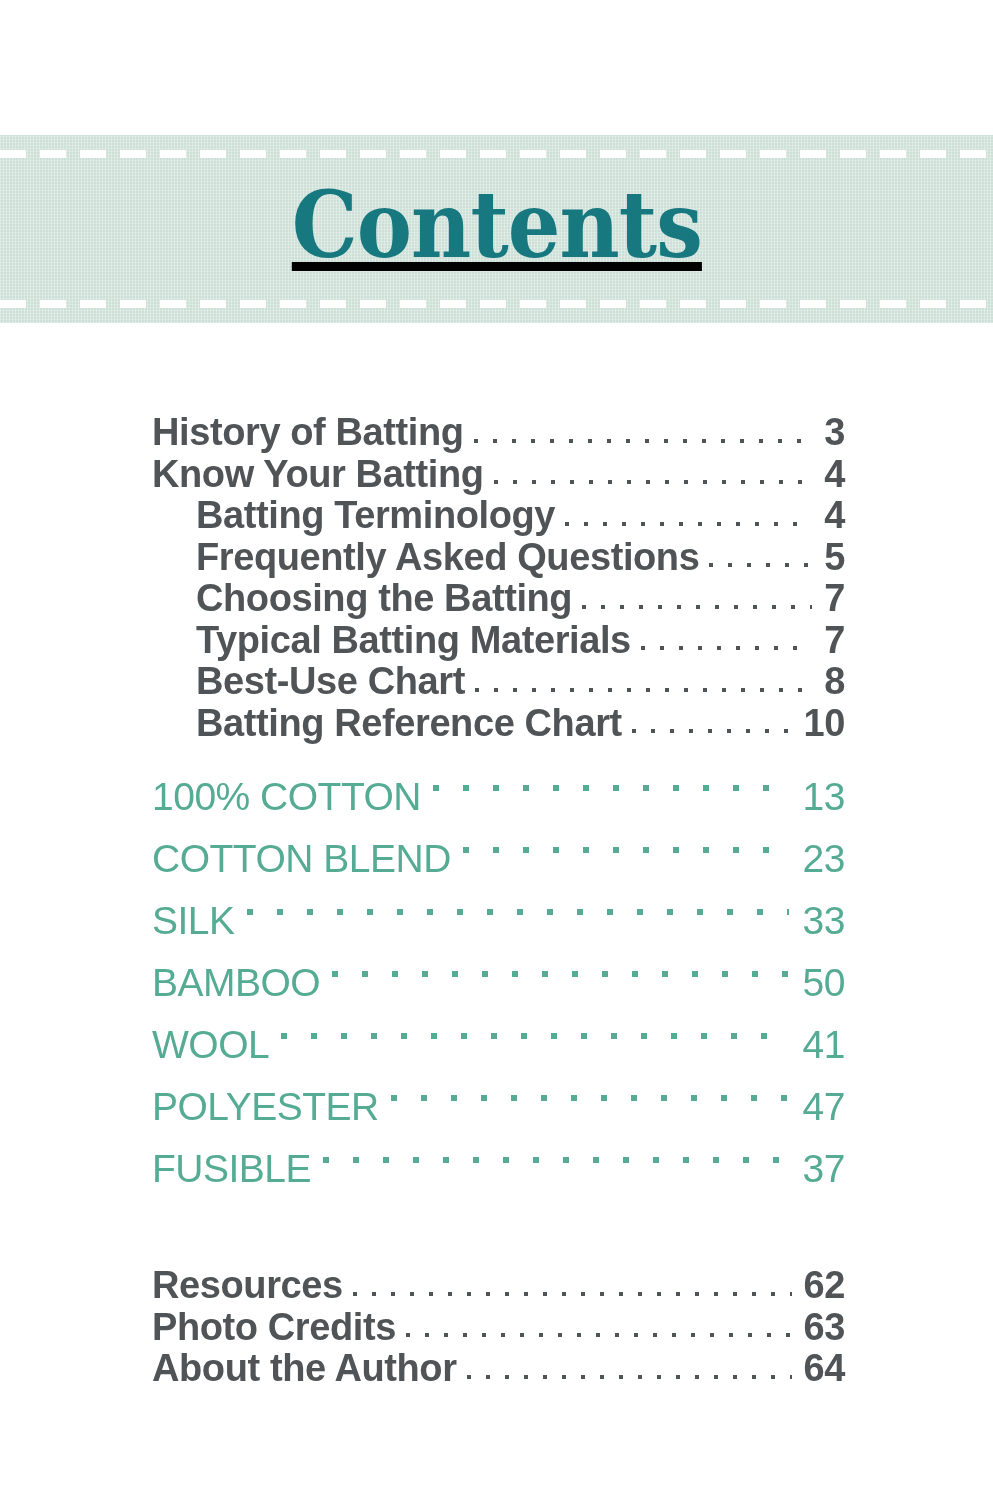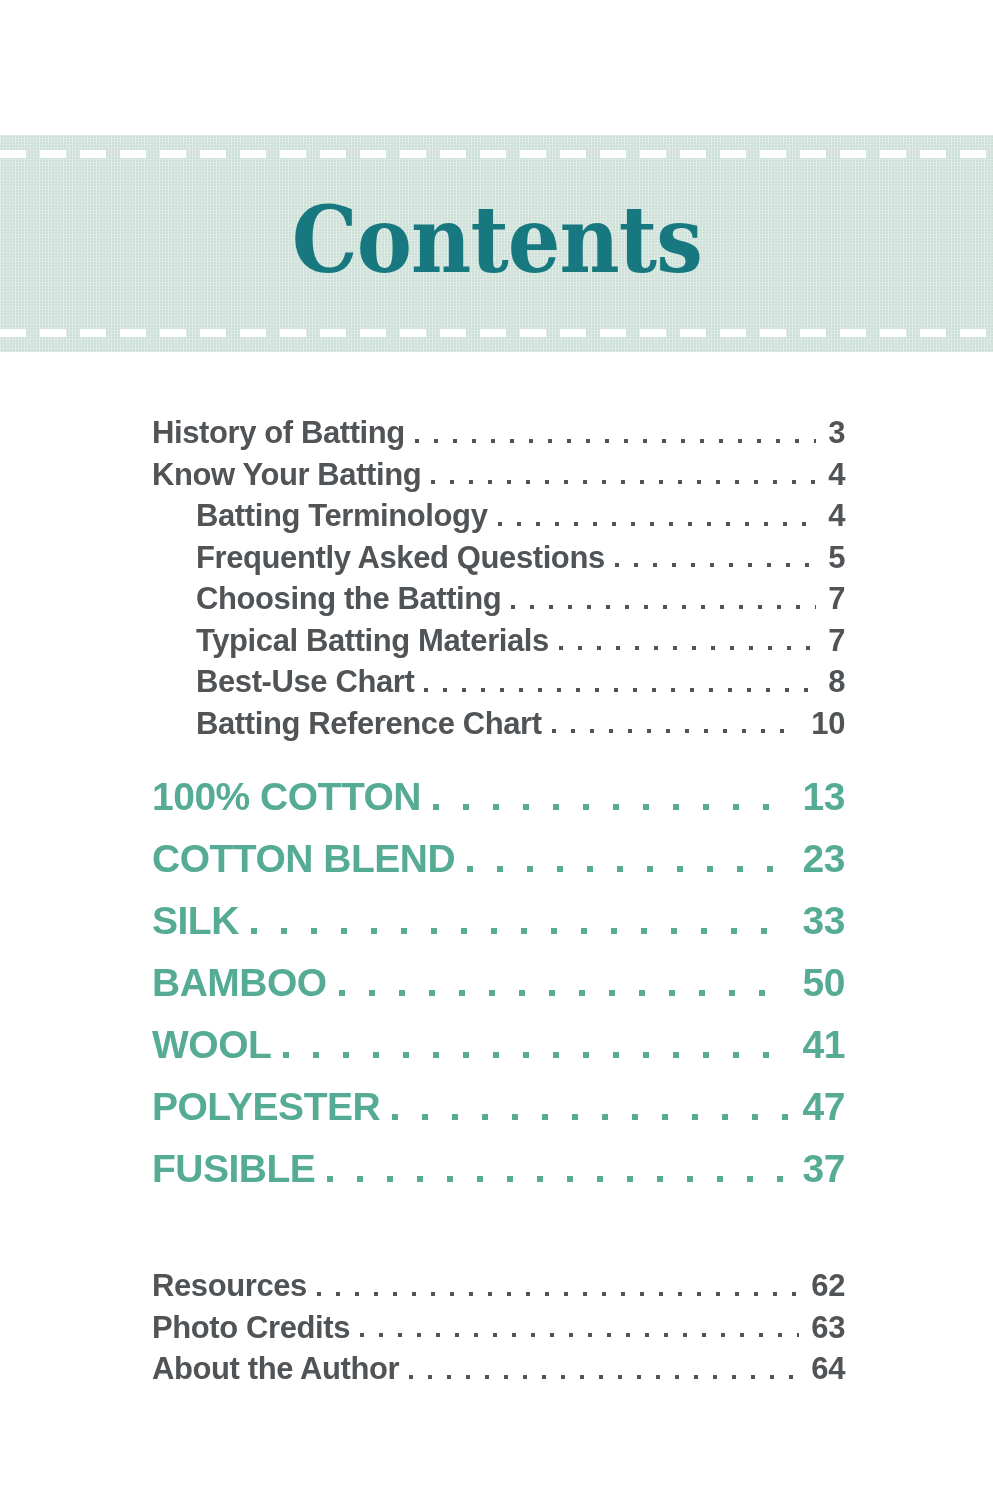--- a/index.html
+++ b/index.html
@@ -14,28 +14,29 @@
     overflow: hidden;
     font-family: "Liberation Sans", sans-serif;
   }
 
   
   .banner {
     position: absolute;
     top: 135px;
     left: 0;
     width: 993px;
-    height: 217px;
+    height: 188px;
     background-color: var(--banner-bg, #cde0d8);
     background-image:
       repeating-linear-gradient(90deg, rgba(255,255,255,0.30) 0 1px, rgba(255,255,255,0) 1px 3px),
       repeating-linear-gradient(0deg,  rgba(255,255,255,0.24) 0 1px, rgba(255,255,255,0) 1px 3px);
     display: flex;
     align-items: center;
     justify-content: center;
+    text-decoration: underline;
   }
   .stitch {
     position: absolute;
     left: 0;
     right: 0;
     height: 8px;
     background-image: repeating-linear-gradient(90deg, #ffffff 0 26px, rgba(255,255,255,0) 26px 40px);
   }
   .stitch.top    { top: 15px; }
   .stitch.bottom { bottom: 15px; }
@@ -71,40 +72,41 @@
   #back-list    { margin-top: 65px; }
 
   .toc-row {
     display: flex;
     align-items: flex-end;
   }
   .toc-label, .toc-page { white-space: nowrap; }
 
   
   #front-list .toc-row, #back-list .toc-row {
-    font-size: 31px;
+    font-size: 38px;
     line-height: 41.5px;
     font-weight: bold;
     letter-spacing: -0.4px;
     color: var(--text-gray, #515457);
   }
   #front-list .toc-leader, #back-list .toc-leader {
     flex: 1;
     height: 4px;
     margin: 0 12px 11px 10px;
     background-image: repeating-linear-gradient(to right, currentColor 0 4px, rgba(0,0,0,0) 4px 19px);
   }
 
   
   #section-list .toc-row {
     font-size: 39px;
     line-height: 62px;
-    font-weight: bold;
+    font-weight: normal;
     letter-spacing: -0.5px;
     color: var(--section-teal, #55ab93);
+    align-items: center;
   }
   #section-list .toc-leader {
     flex: 1;
     height: 6px;
     margin: 0 14px 18px 12px;
     background-image: repeating-linear-gradient(to right, currentColor 0 6px, rgba(0,0,0,0) 6px 30px);
   }
 
   .toc-row.indent { padding-left: 44px; }
 </style>

